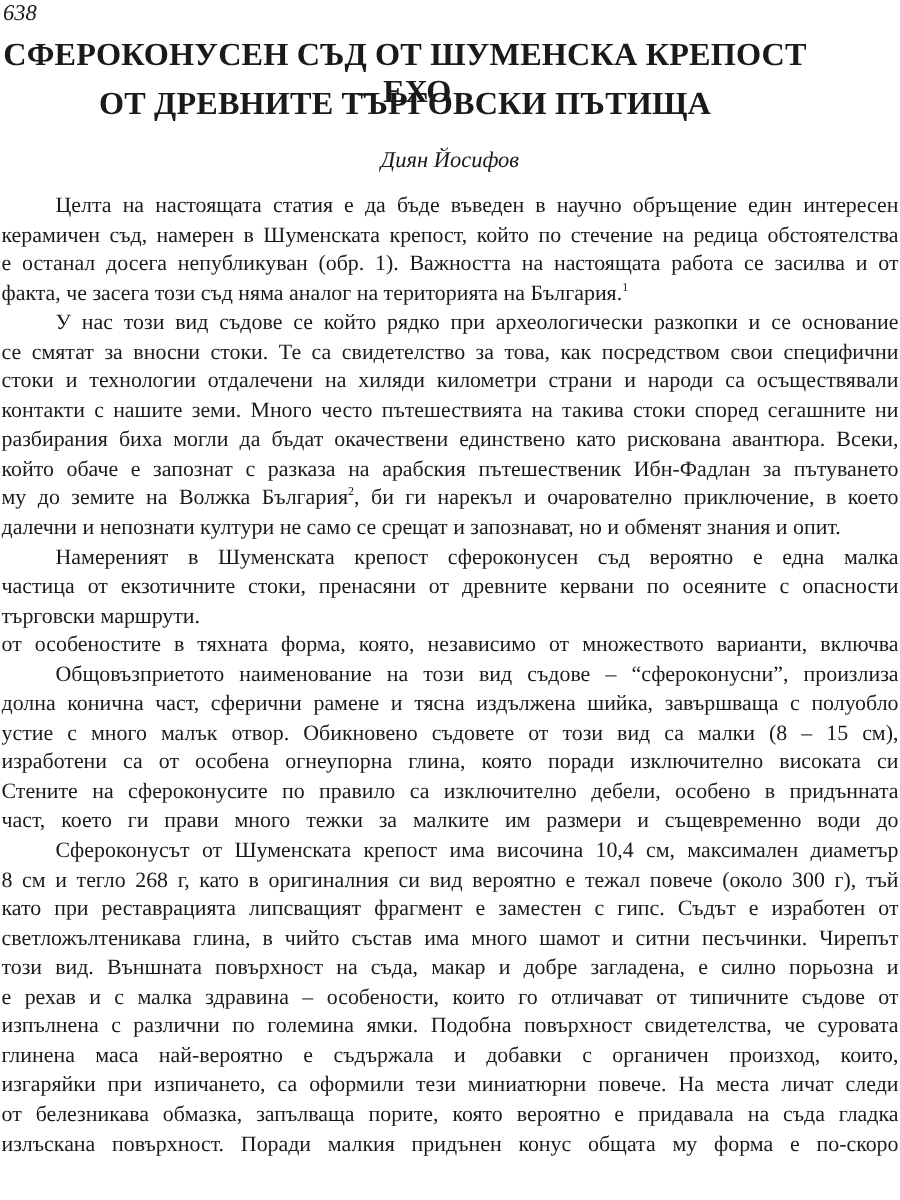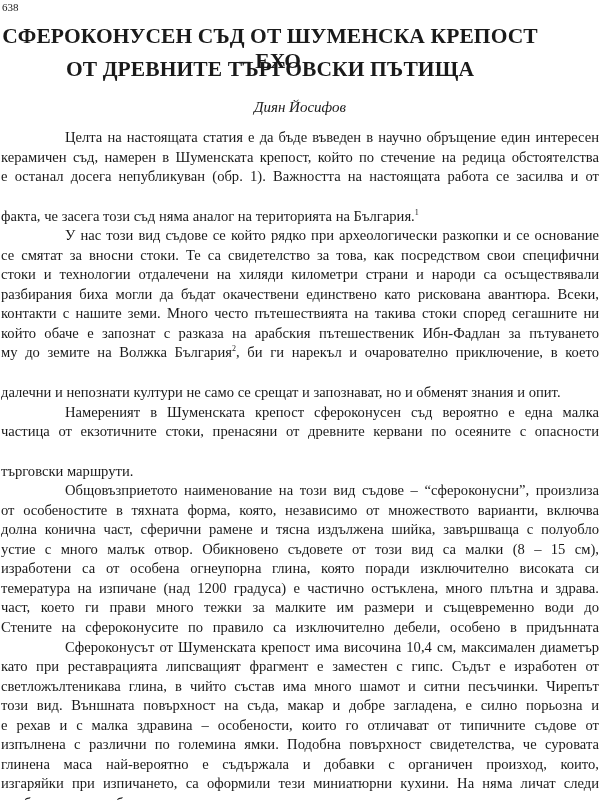--- a/index.html
+++ b/index.html
@@ -1,68 +1,68 @@
 <!DOCTYPE html>
 <html><head>
 <meta charset="utf-8">
 <style>
   html, body { margin: 0; padding: 0; background: #ffffff; }
   body { width: 600px; height: 800px; overflow: hidden; position: relative;
          font-family: "Liberation Serif", "DejaVu Serif", serif; color: #1a1a1a; }
-  .page-num { position: absolute; left: 2px; top: 1px; font-size: 11px; }
+  .page-num { position: absolute; left: 2px; top: 1px; font-size: 15px; font-style: italic; }
   .title { position: absolute; left: 0; width: 540px; text-align: center;
            font-weight: bold; font-size: 21.5px; letter-spacing: 0.1px; }
   .t1 { top: 24px; }
   .t2 { top: 57px; }
   .author { position: absolute; top: 99px; left: 0; width: 600px; text-align: center;
             font-style: italic; font-size: 15px; }
   .body { position: absolute; top: 128px; left: 1px; width: 598px; font-size: 14.6px; }
   .line { height: 19.55px; line-height: 19.55px; white-space: nowrap;
           text-align: justify; text-align-last: justify; overflow: hidden; }
-  .line.indent { padding-left: 64px; }
-  .line.last { text-align-last: left; margin-top: 20px; }
+  .line.indent { padding-left: 36px; }
+  .line.last { text-align-last: left; }
   sup { font-size: 8px; line-height: 0; vertical-align: super; }
 </style>
 </head>
 <body>
 
 <div class="page-num">638</div>
 
 <div class="title t1">СФЕРОКОНУСЕН СЪД ОТ ШУМЕНСКА КРЕПОСТ – ЕХО</div>
 <div class="title t2">ОТ ДРЕВНИТЕ ТЪРГОВСКИ ПЪТИЩА</div>
 
 <div class="author">Диян Йосифов</div>
 
 <div class="body" id="body">
     <div class="line indent"><span>Целта на настоящата статия е да бъде въведен в научно обръщение един интересен</span></div>
     <div class="line"><span>керамичен съд, намерен в Шуменската крепост, който по стечение на редица обстоятелства</span></div>
     <div class="line"><span>е останал досега непубликуван (обр. 1). Важността на настоящата работа се засилва и от</span></div>
     <div class="line last"><span>факта, че засега този съд няма аналог на територията на България.</span><sup>1</sup></div>
     <div class="line indent"><span>У нас този вид съдове се който рядко при археологически разкопки и се основание</span></div>
     <div class="line"><span>се смятат за вносни стоки. Те са свидетелство за това, как посредством свои специфични</span></div>
     <div class="line"><span>стоки и технологии отдалечени на хиляди километри страни и народи са осъществявали</span></div>
+    <div class="line"><span>контакти с нашите земи. Много често пътешествията на такива стоки според сегашните ни</span></div>
     <div class="line"><span>разбирания биха могли да бъдат окачествени единствено като рискована авантюра. Всеки,</span></div>
-    <div class="line"><span>контакти с нашите земи. Много често пътешествията на такива стоки според сегашните ни</span></div>
     <div class="line"><span>който обаче е запознат с разказа на арабския пътешественик Ибн-Фадлан за пътуването</span></div>
     <div class="line"><span>му до земите на Волжка България</span><sup>2</sup><span>, би ги нарекъл и очарователно приключение, в което</span></div>
     <div class="line last"><span>далечни и непознати култури не само се срещат и запознават, но и обменят знания и опит.</span></div>
     <div class="line indent"><span>Намереният в Шуменската крепост сфероконусен съд вероятно е една малка</span></div>
     <div class="line"><span>частица от екзотичните стоки, пренасяни от древните кервани по осеяните с опасности</span></div>
     <div class="line last"><span>търговски маршрути.</span></div>
+    <div class="line"><span>от особеностите в тяхната форма, която, независимо от множеството варианти, включва</span></div>
     <div class="line indent"><span>Общовъзприетото наименование на този вид съдове – “сфероконусни”, произлиза</span></div>
-    <div class="line"><span>от особеностите в тяхната форма, която, независимо от множеството варианти, включва</span></div>
     <div class="line"><span>долна конична част, сферични рамене и тясна издължена шийка, завършваща с полуобло</span></div>
     <div class="line"><span>устие с много малък отвор. Обикновено съдовете от този вид са малки (8 – 15 см),</span></div>
     <div class="line"><span>изработени са от особена огнеупорна глина, която поради изключително високата си</span></div>
-    <div class="line"><span>темература на изпичане (над 1200 градуса) е частично остъклена, много плътна и здрава.</span></div>
+    <div class="line"><span>Стените на сфероконусите по правило са изключително дебели, особено в придънната</span></div>
     <div class="line"><span>част, което ги прави много тежки за малките им размери и същевременно води до</span></div>
-    <div class="line"><span>Стените на сфероконусите по правило са изключително дебели, особено в придънната</span></div>
     <div class="line indent"><span>Сфероконусът от Шуменската крепост има височина 10,4 см, максимален диаметър</span></div>
+    <div class="line"><span>8 см и тегло 268 г, като в оригиналния си вид вероятно е тежал повече (около 300 г), тъй</span></div>
     <div class="line"><span>като при реставрацията липсващият фрагмент е заместен с гипс. Съдът е изработен от</span></div>
     <div class="line"><span>светложълтеникава глина, в чийто състав има много шамот и ситни песъчинки. Чирепът</span></div>
     <div class="line"><span>този вид. Външната повърхност на съда, макар и добре загладена, е силно порьозна и</span></div>
     <div class="line"><span>е рехав и с малка здравина – особености, които го отличават от типичните съдове от</span></div>
     <div class="line"><span>изпълнена с различни по големина ямки. Подобна повърхност свидетелства, че суровата</span></div>
     <div class="line"><span>глинена маса най-вероятно е съдържала и добавки с органичен произход, които,</span></div>
-    <div class="line"><span>изгаряйки при изпичането, са оформили тези миниатюрни кухини. На няма личат следи</span></div>
+    <div class="line"><span>изгаряйки при изпичането, са оформили тези миниатюрни повече. На места личат следи</span></div>
     <div class="line"><span>от белезникава обмазка, запълваща порите, която вероятно е придавала на съда гладка</span></div>
     <div class="line"><span>излъскана повърхност. Поради малкия придънен конус общата му форма е по-скоро</span></div>
   </div>
 
 </body></html>

